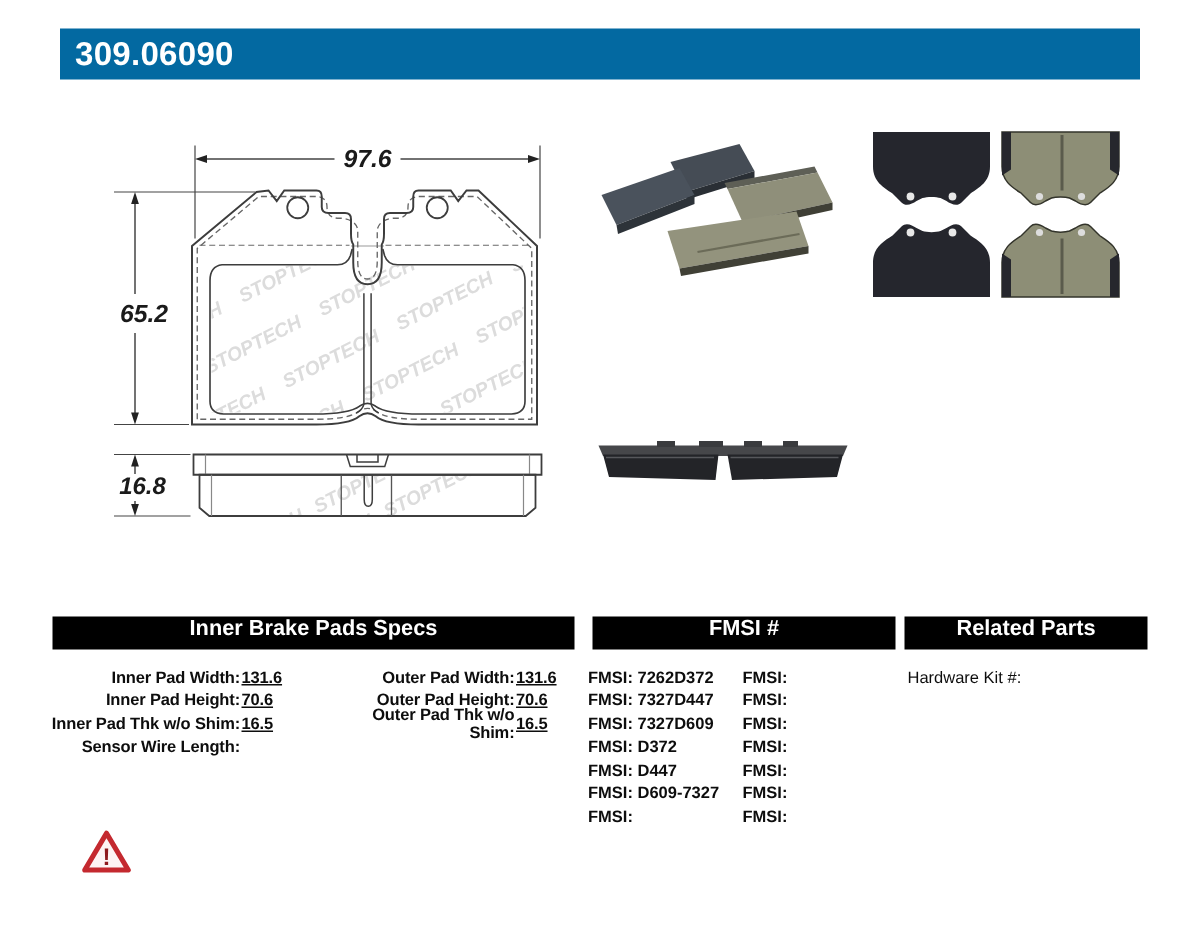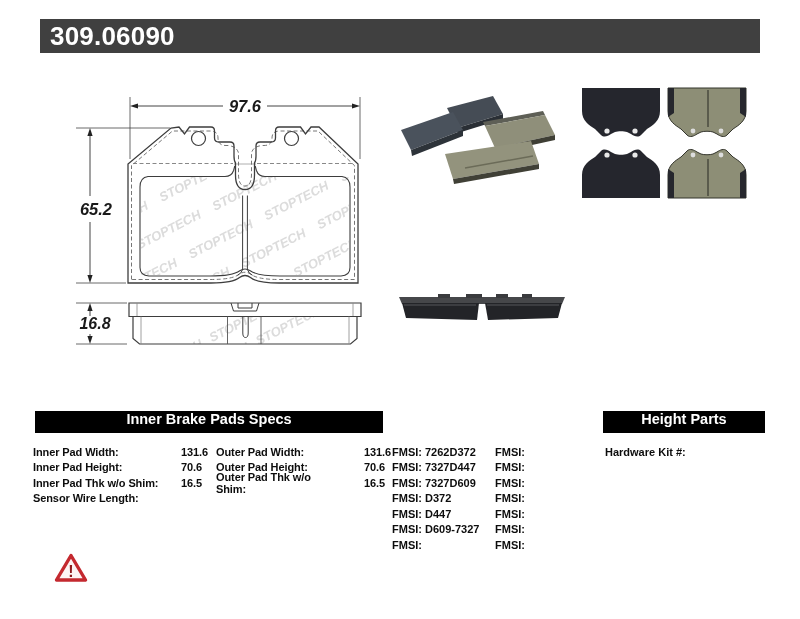--- a/index.html
+++ b/index.html
@@ -1,34 +1,34 @@
 <!DOCTYPE html>
 <html><head>
 <meta charset="utf-8">
 <style>
   html,body{margin:0;padding:0;background:#fff;}
   .page{position:relative;width:800px;height:619px;background:#fff;overflow:hidden;
         font-family:"Liberation Sans",sans-serif;color:#111;}
-  .hdr{position:absolute;left:40px;top:19px;width:720px;height:34px;background:#404040;color:#fff;
+  .hdr{position:absolute;left:40px;top:19px;width:720px;height:34px;background:#0369a1;color:#fff;
        display:flex;align-items:center;justify-content:space-between;padding:0 10px;
-       box-sizing:border-box;font-size:26px;font-weight:bold;letter-spacing:0.2px;}
+       box-sizing:border-box;font-size:22px;font-weight:bold;letter-spacing:0.2px;}
   .thead{position:absolute;top:411px;height:22px;background:#000;color:#fff;font-weight:bold;
          font-size:14.5px;display:flex;align-items:flex-start;justify-content:center;}
   .thead.split span{flex:1;text-align:center;}
   .abs{position:absolute;}
   .spec-col{position:absolute;top:444px;font-size:11px;font-weight:bold;color:#0d0d0d;letter-spacing:-0.1px;}
   .spec-row{display:flex;height:15.5px;align-items:center;}
-  .spec-label{width:127px;text-align:left;}
-  .spec-value{margin-left:21px;}
+  .spec-label{width:127px;text-align:right;}
+  .spec-value{margin-left:1px;text-decoration:underline;}
   .fmsi-col{position:absolute;left:392px;top:444px;font-size:11px;font-weight:bold;color:#0d0d0d;}
   .fmsi-row{display:flex;height:15.5px;align-items:center;}
   .fmsi-l{width:33px;}
   .fmsi-v{width:66px;}
   .fmsi-l2{width:33px;margin-left:4px;}
-  .rel-col{position:absolute;left:605px;top:444px;font-size:11px;font-weight:bold;color:#0d0d0d;}
+  .rel-col{position:absolute;left:605px;top:444px;font-size:11px;font-weight:normal;color:#0d0d0d;}
   .rel-row{display:flex;height:15.5px;align-items:center;}
   .rel-value{margin-left:5px;}
   .notes{position:absolute;left:95px;top:552px;font-size:12.5px;font-weight:bold;color:#111;}
   .note-line{display:flex;height:17px;align-items:center;}
   .note-red{color:#e23b33;margin-left:14px;}
 </style>
 </head>
 <body>
 
 <div class="page">
@@ -185,22 +185,25 @@
     <rect x="100" y="2" width="12" height="4" fill="#3a3b3e"></rect>
     <rect x="126" y="2" width="10" height="4" fill="#3a3b3e"></rect>
     <polygon points="6,11 83,11 81,28 10,26" fill="#232428"></polygon>
     <polygon points="89,11 166,11 162,26 92,28" fill="#232428"></polygon>
     <path d="M8,13 L80,13 M91,13 L163,13" stroke="#56575b" stroke-width="1" fill="none"></path>
   </svg>
 
   <div class="thead split" style="left:35px;width:348px">
     <span>Inner Brake Pads Specs</span>
   </div>
+  <div class="thead" style="left:395px;width:202px">
+    <span>FMSI #</span>
+  </div>
   <div class="thead" style="left:603px;width:162px">
-    <span>Height Parts</span>
+    <span>Related Parts</span>
   </div>
 
   <div class="spec-col" style="left:33px">
     <div class="spec-row">
       <span class="spec-label">Inner Pad Width:</span>
       <span class="spec-value">131.6</span>
     </div>
     <div class="spec-row">
       <span class="spec-label">Inner Pad Height:</span>
       <span class="spec-value">70.6</span>

